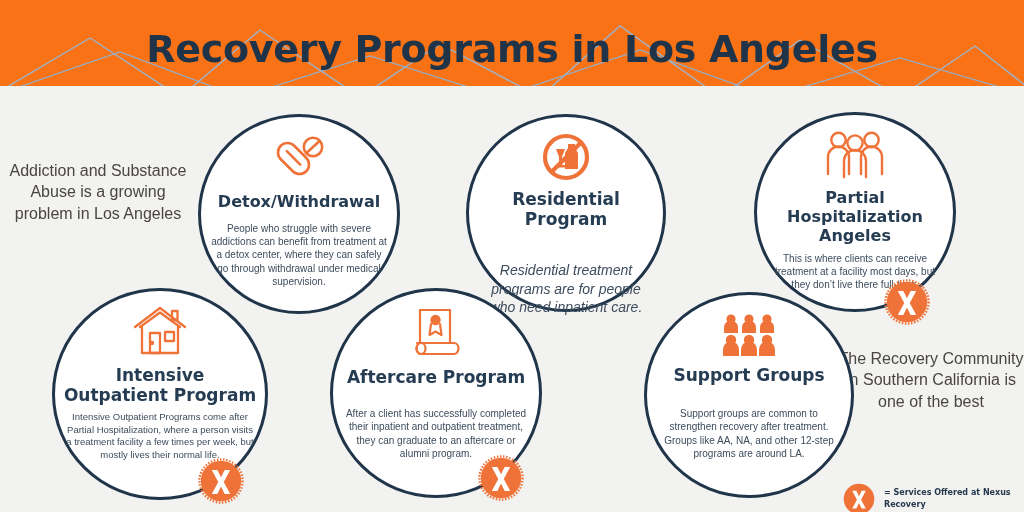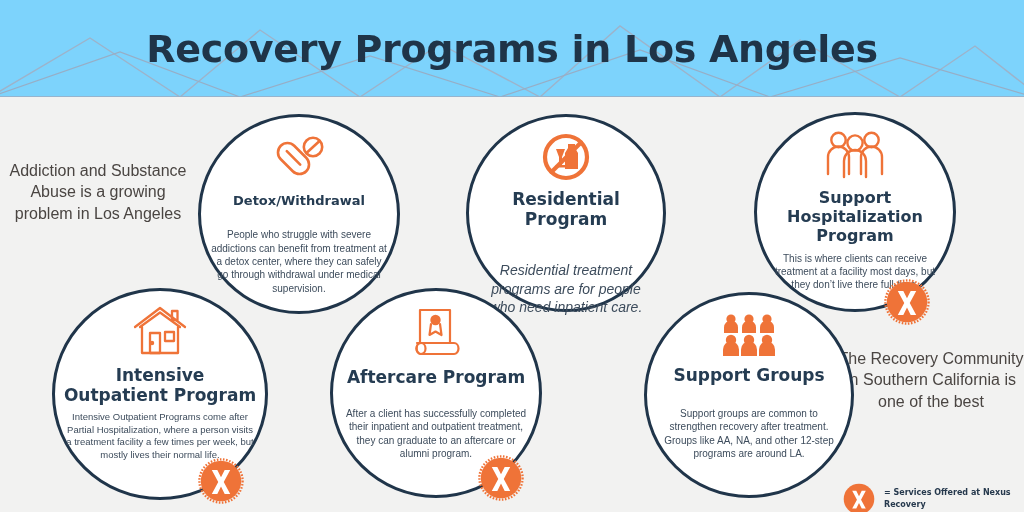--- a/index.html
+++ b/index.html
@@ -6,22 +6,22 @@
   body{
     width:1024px;height:512px;overflow:hidden;
     background:#f2f2f1;
     font-family:"Liberation Sans", sans-serif;
     position:relative;
   }
   #stage{position:relative;width:1024px;height:512px;}
 
   
   .header{
-    position:absolute;left:0;top:0;width:1024px;height:97px;
-    background:#7dd3fc;overflow:hidden;
+    position:absolute;left:0;top:0;width:1024px;height:86px;
+    background:#f97316;overflow:hidden;
   }
   .header .mtn{position:absolute;left:0;top:0;width:1024px;height:97px;}
   .header-title{
     position:absolute;left:0;top:0;width:1024px;height:97px;
     display:flex;align-items:center;justify-content:center;
     color:#1f3448;
     font-family:"DejaVu Sans", sans-serif;
     font-size:38px;font-weight:bold;letter-spacing:-0.3px;
     white-space:nowrap;
   }
@@ -43,33 +43,33 @@
     display:flex;flex-direction:column;align-items:center;
     text-align:center;
   }
   .c-icon{margin-top:14px;height:56px;display:flex;align-items:center;justify-content:center;}
   .c-title{
     color:#253c52;font-weight:bold;
     font-family:"DejaVu Sans", sans-serif;
     line-height:1.18;margin-top:6px;padding:0 6px;
   }
   .c-body{
-    color:#3d4c5c;margin-top:20px;padding:0 10px;
+    color:#3d4c5c;margin-top:10px;padding:0 10px;
     line-height:1.33;
   }
 
   
   #circle-detox      {left:198px;top:114px;width:202px;height:200px;}
   #circle-residential{left:466px;top:114px;width:200px;height:198px;}
   #circle-php        {left:754px;top:112px;width:202px;height:200px;}
   #circle-iop        {left:52px;top:288px;width:216px;height:212px;}
   #circle-aftercare  {left:330px;top:288px;width:212px;height:210px;}
   #circle-support    {left:644px;top:292px;width:210px;height:206px;}
 
-  #circle-detox      .c-title{font-size:13px;}
+  #circle-detox      .c-title{font-size:16px;}
   #circle-residential .c-title{font-size:17px;}
   #circle-php        .c-title{font-size:16px;}
   #circle-iop        .c-title{font-size:17px;}
   #circle-aftercare  .c-title{font-size:17px;}
   #circle-support    .c-title{font-size:17px;}
 
   #circle-detox      .c-body{font-size:10px;}
   #circle-residential .c-body{font-size:14px;margin-top:32px;font-style:italic;}
   #circle-php        .c-body{font-size:10px;margin-top:6px;}
   #circle-iop        .c-body{font-size:9.5px;margin-top:6px;}
@@ -148,21 +148,21 @@
         <g fill="none" stroke="#ef7338" stroke-width="2.4" stroke-linecap="round">
           <circle cx="14.5" cy="10" r="7.2"></circle>
           <path d="M4 44 V27 a10.5 10.5 0 0 1 21 0 V44"></path>
           <circle cx="47.5" cy="10" r="7.2"></circle>
           <path d="M37 44 V27 a10.5 10.5 0 0 1 21 0 V44"></path>
           <circle cx="31" cy="13" r="7.6"></circle>
           <path d="M20 47 V31 a11 11 0 0 1 22 0 V47"></path>
         </g>
       </svg>
     </div>
-    <div class="c-title">Support Hospitalization Program</div>
+    <div class="c-title">Partial Hospitalization Angeles</div>
     <div class="c-body">This is where clients can receive treatment at a facility most days, but they don’t live there full-time.</div>
   </div>
 
   <div class="circle" id="circle-aftercare">
     <div class="c-icon">
       <svg width="50" height="52" viewBox="0 0 50 52">
         <g fill="none" stroke="#ef7338" stroke-width="2.2" stroke-linejoin="round" stroke-linecap="round">
           <rect x="9" y="3" width="30" height="33"></rect>
           <circle cx="24.5" cy="13" r="5.2" fill="#ef7338" stroke="none"></circle>
           <path d="M20 17 L18.5 28 L24.5 24.5 L30.5 28 L29 17"></path>

